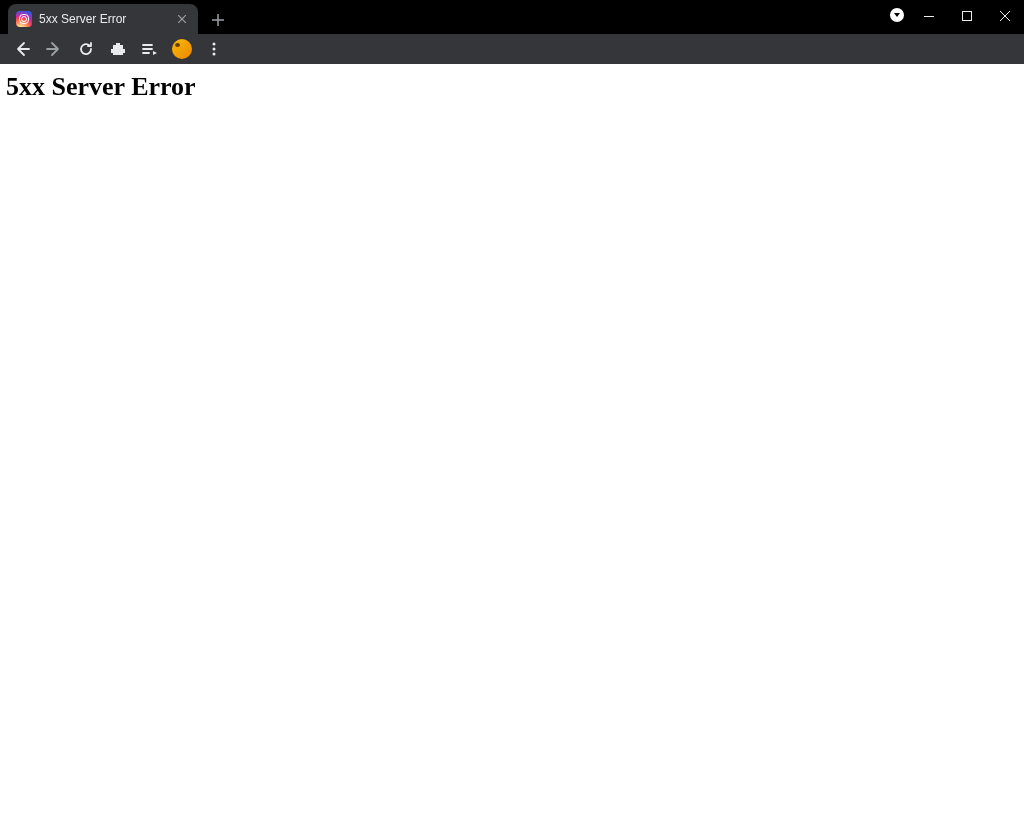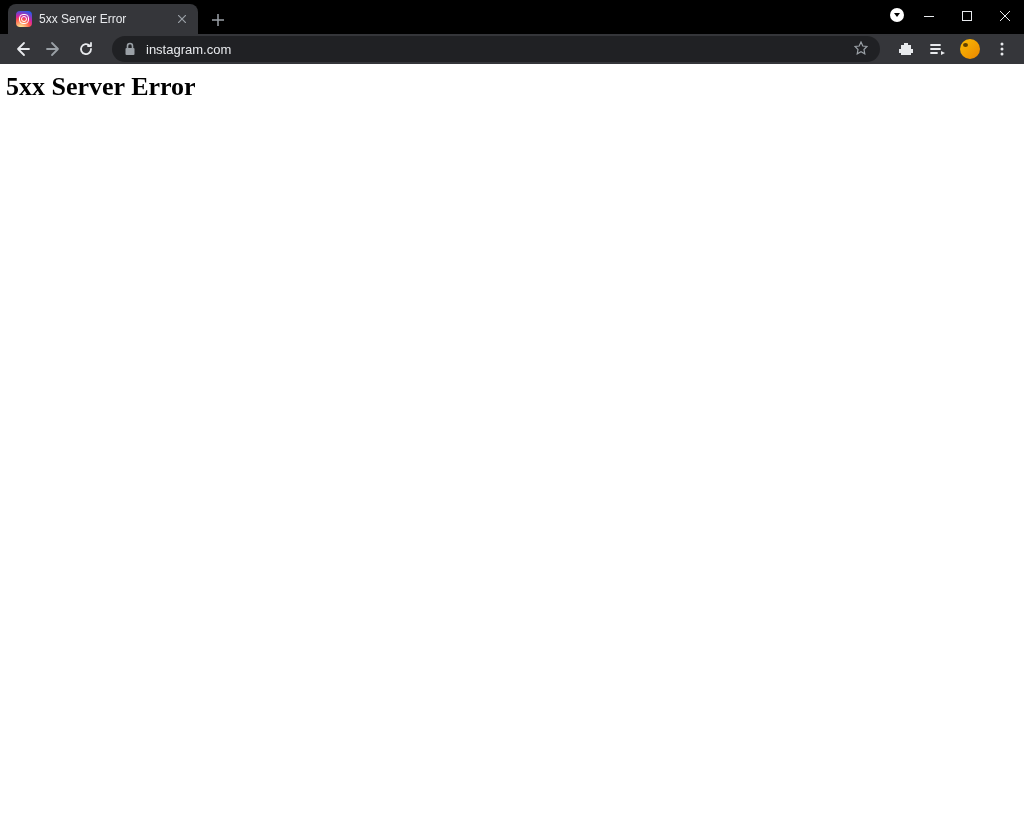--- a/index.html
+++ b/index.html
@@ -261,34 +261,20 @@
   <div class="nav-btn">
     <svg width="16" height="16" viewBox="0 0 16 16">
         <path d="M6 2 L12 8 L6 14 M12 8 H1" fill="none" stroke="currentColor" stroke-width="1.8" stroke-linecap="round" stroke-linejoin="round"></path>
       </svg>
   </div>
   <div class="nav-btn active">
     <svg width="16" height="16" viewBox="0 0 16 16">
         <path d="M13 8 A5 5 0 1 1 11.5 4.5 M13 2 V5 H10" fill="none" stroke="currentColor" stroke-width="1.8" stroke-linecap="round" stroke-linejoin="round"></path>
       </svg>
   </div>
-  <div class="address-bar">
-    <span class="lock-icon">
-      <svg width="12" height="14" viewBox="0 0 12 14">
-          <rect x="1.5" y="6" width="9" height="7" rx="1" fill="currentColor"></rect>
-          <path d="M3.5 6 V4 A2.5 2.5 0 0 1 8.5 4 V6" fill="none" stroke="currentColor" stroke-width="1.6"></path>
-        </svg>
-    </span>
-    <span class="url-text">instagram.com</span>
-    <span class="star-icon">
-      <svg width="14" height="14" viewBox="0 0 14 14">
-          <path d="M7 1 L8.8 5 L13 5.5 L10 8.5 L10.8 12.8 L7 10.8 L3.2 12.8 L4 8.5 L1 5.5 L5.2 5 Z" fill="none" stroke="currentColor" stroke-width="1.2"></path>
-        </svg>
-    </span>
-  </div>
   <div class="toolbar-right">
     <div class="toolbar-icon">
       <svg width="14" height="14" viewBox="0 0 14 14">
           <path d="M5 1 H9 V3 H12 V7 H14 V11 H12 V13 H2 V11 H0 V7 H2 V3 H5 Z" fill="currentColor"></path>
         </svg>
     </div>
     <div class="toolbar-icon">
       <svg width="16" height="14" viewBox="0 0 16 14">
           <path d="M1 3 H10 M1 7 H10 M1 11 H7" stroke="currentColor" stroke-width="1.8" stroke-linecap="round"></path>
           <path d="M11 9 L15 11 L11 13 Z" fill="currentColor"></path>

